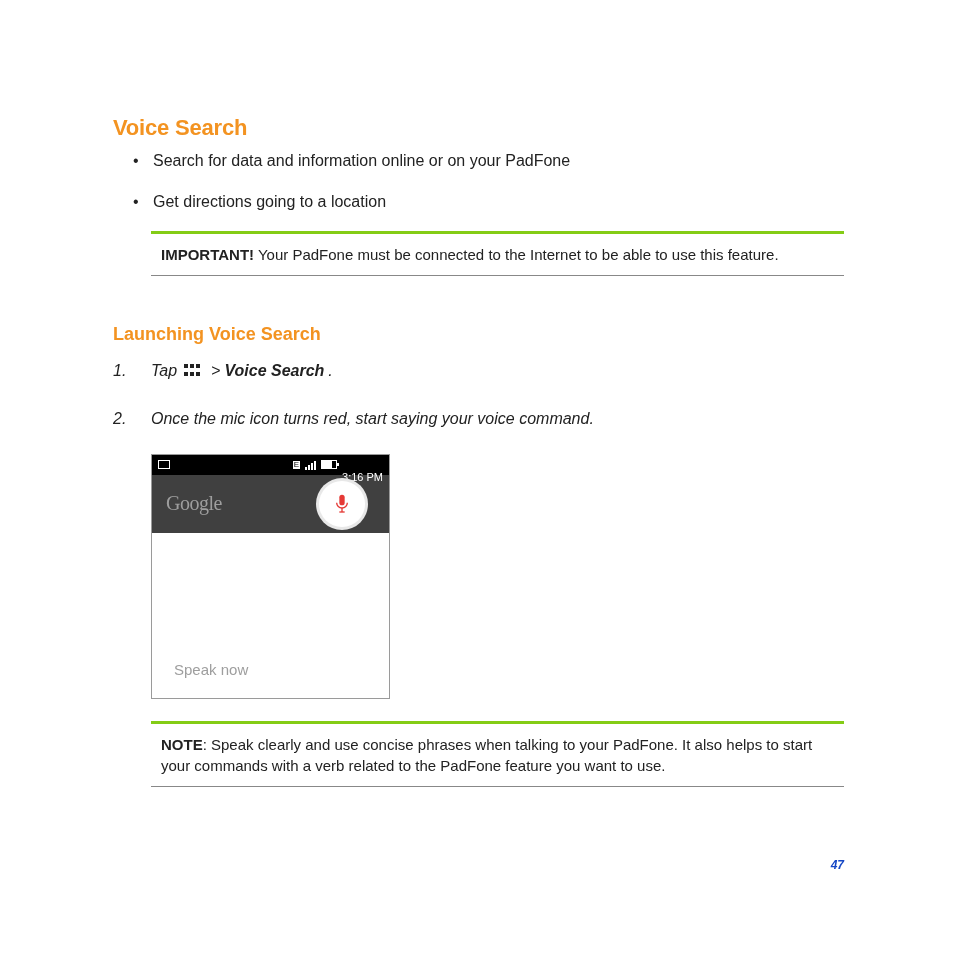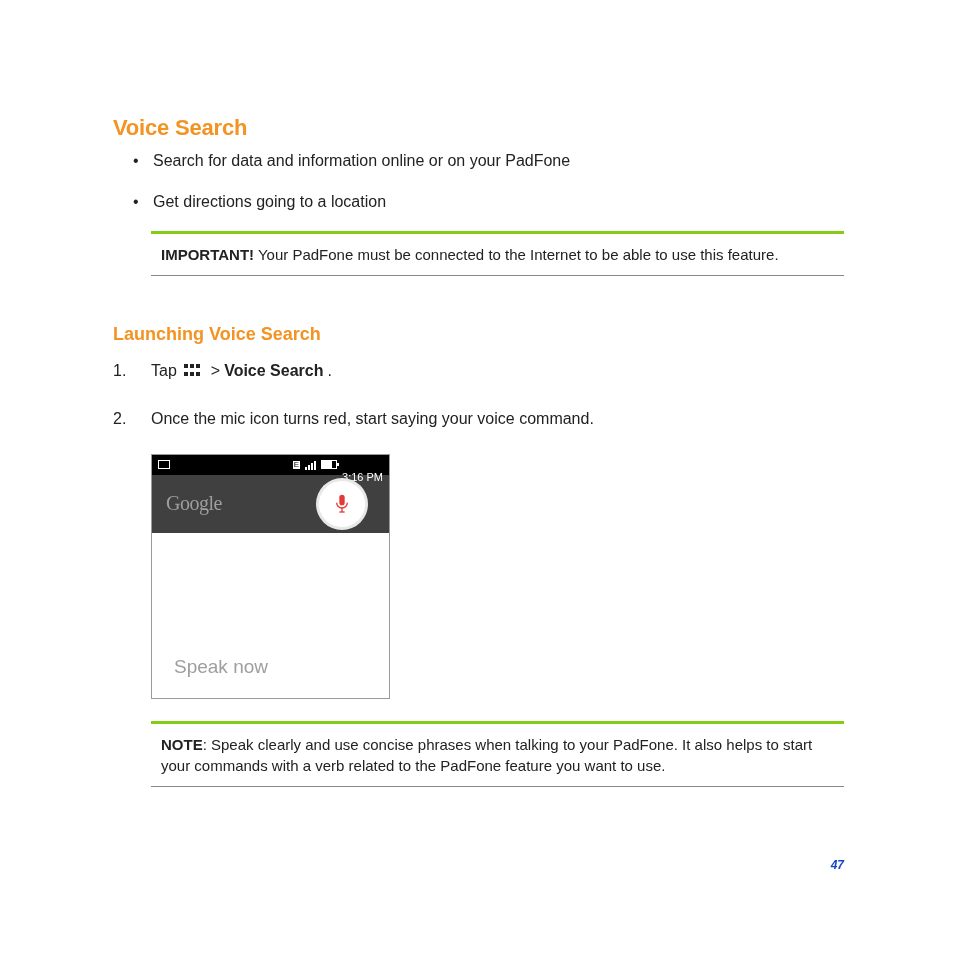--- a/index.html
+++ b/index.html
@@ -65,20 +65,21 @@
     counter-reset: step;
     list-style: none;
     padding: 0;
   }
   ol.steps > li {
     counter-increment: step;
     position: relative;
     padding-left: 38px;
     margin-bottom: 24px;
     font-size: 16px;
+    font-style: italic;
   }
   ol.steps > li::before {
     content: counter(step) ".";
     position: absolute;
     left: 0;
     top: 0;
   }
   .inline-step { display: flex; align-items: center; flex-wrap: wrap; gap: 4px; }
   .apps-icon {
     display: inline-flex;
@@ -148,21 +149,21 @@
   .mic-circle svg { width:16px; height:22px; }
 
   .speak-area {
     height: 165px;
     display: flex;
     align-items: flex-end;
     padding: 0 22px 20px 22px;
   }
   .speak-area span {
     color: #9e9e9e;
-    font-size: 19px;
+    font-size: 15px;
   }
 
   .page-number {
     position: absolute;
     right: 110px;
     bottom: 82px;
     color: #1547c5;
     font-weight: 700;
     font-style: italic;
     font-size: 12px;

